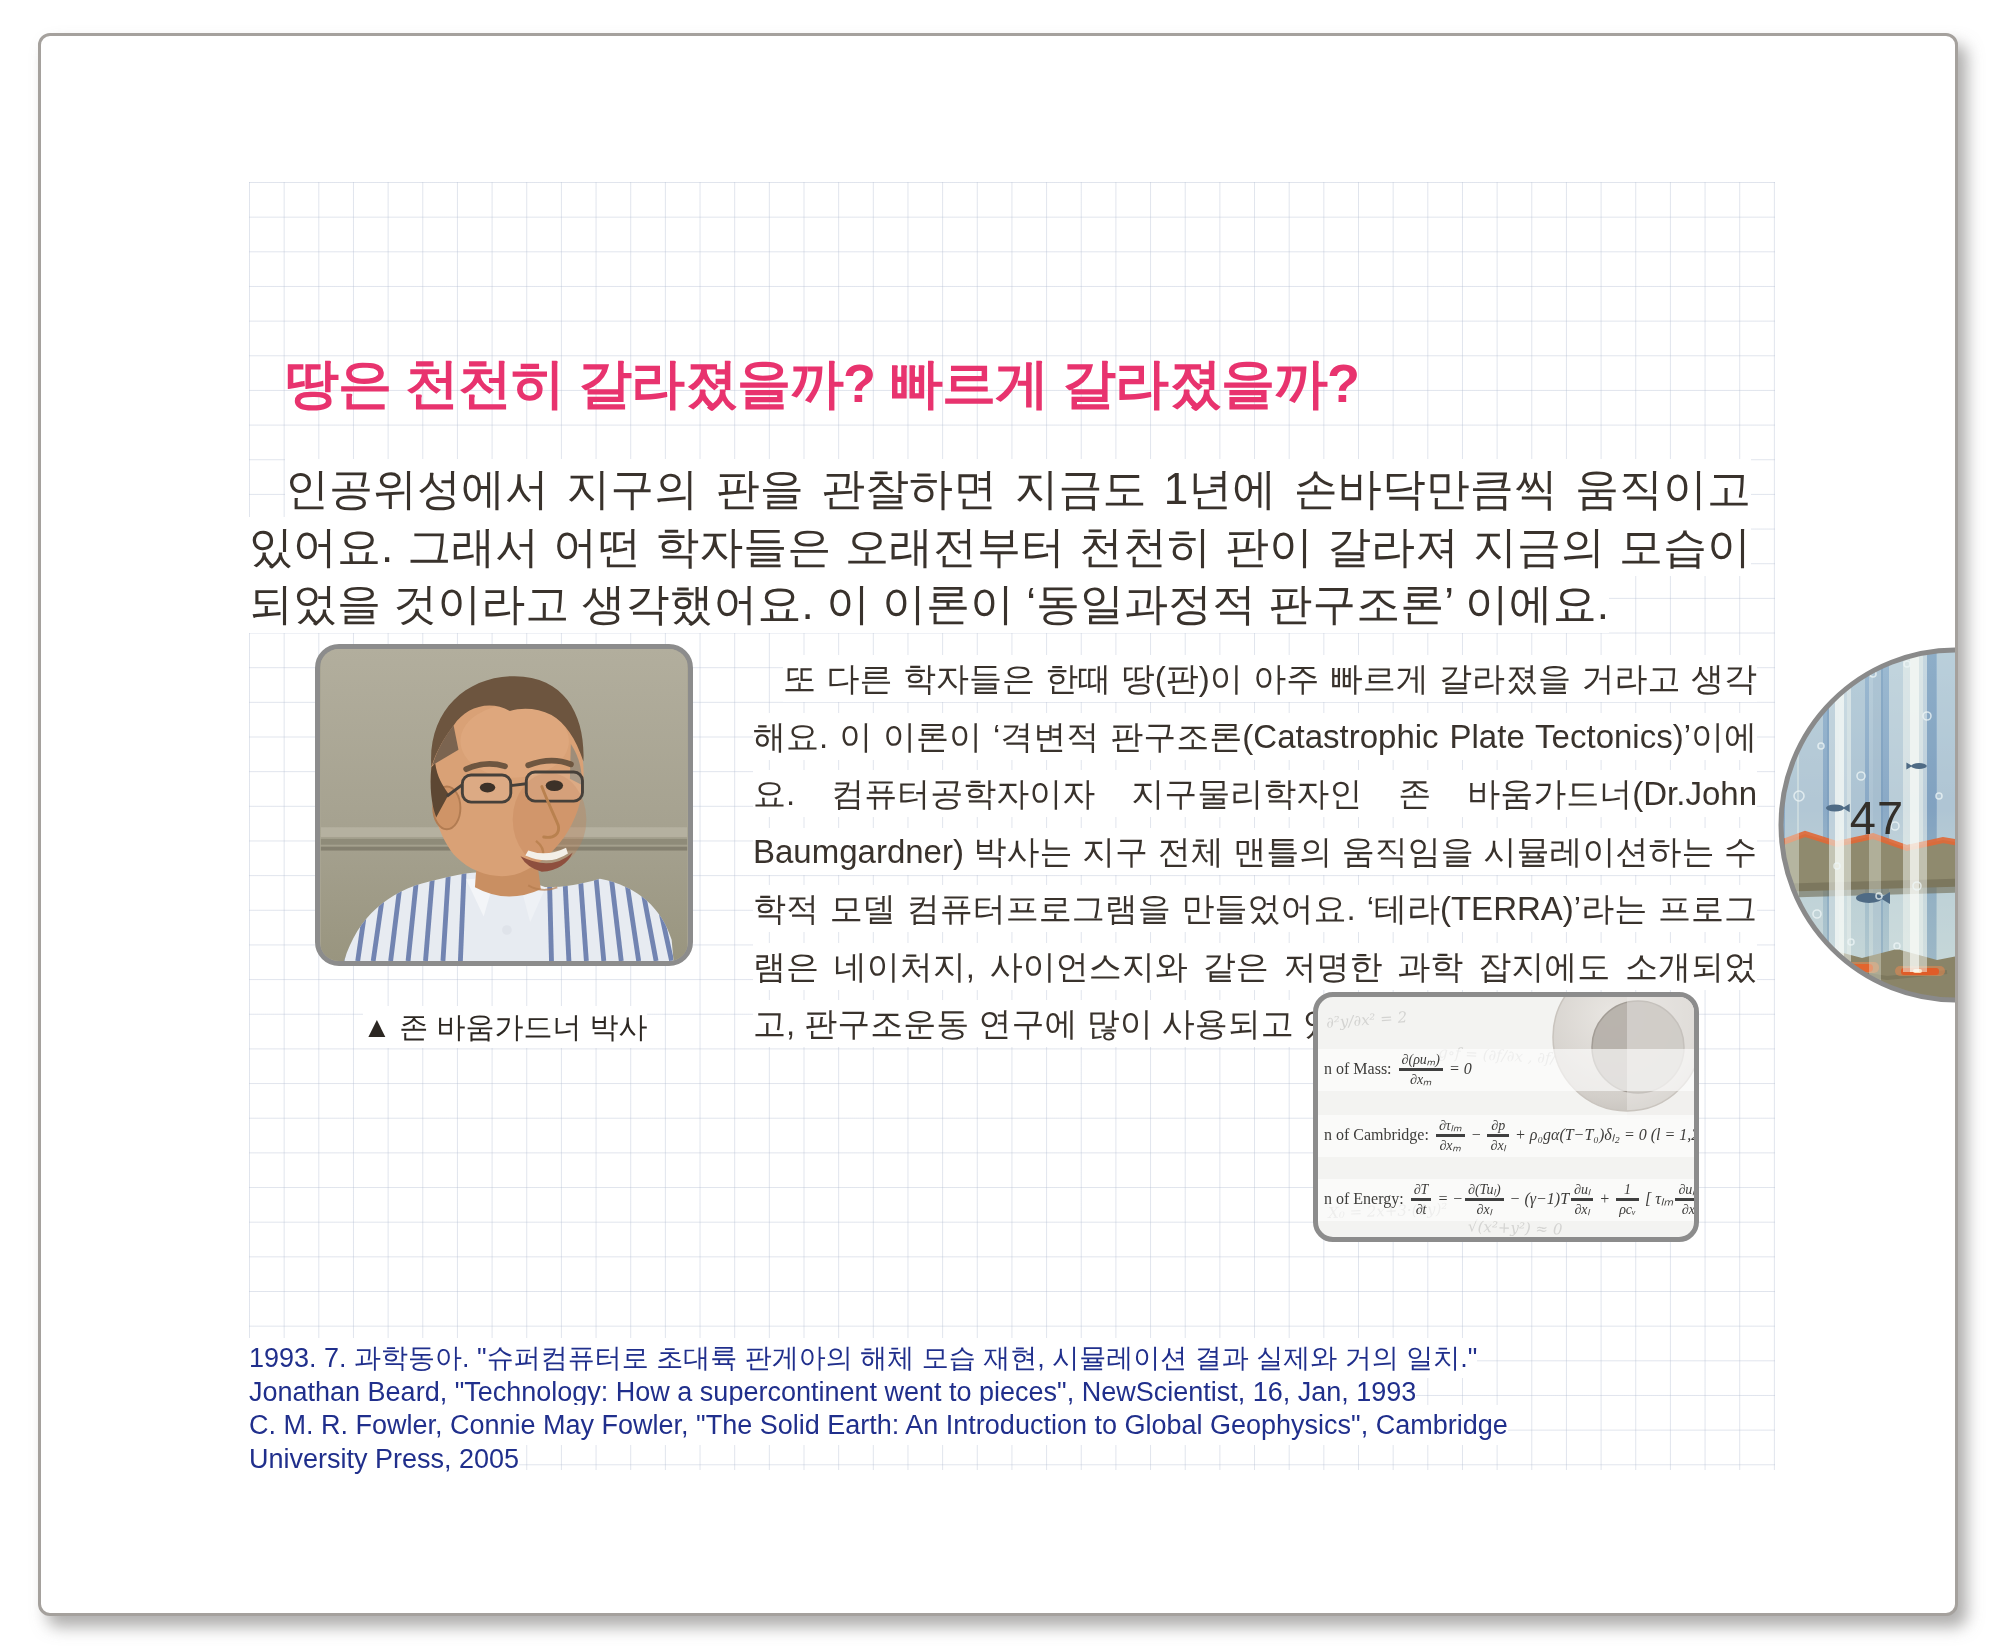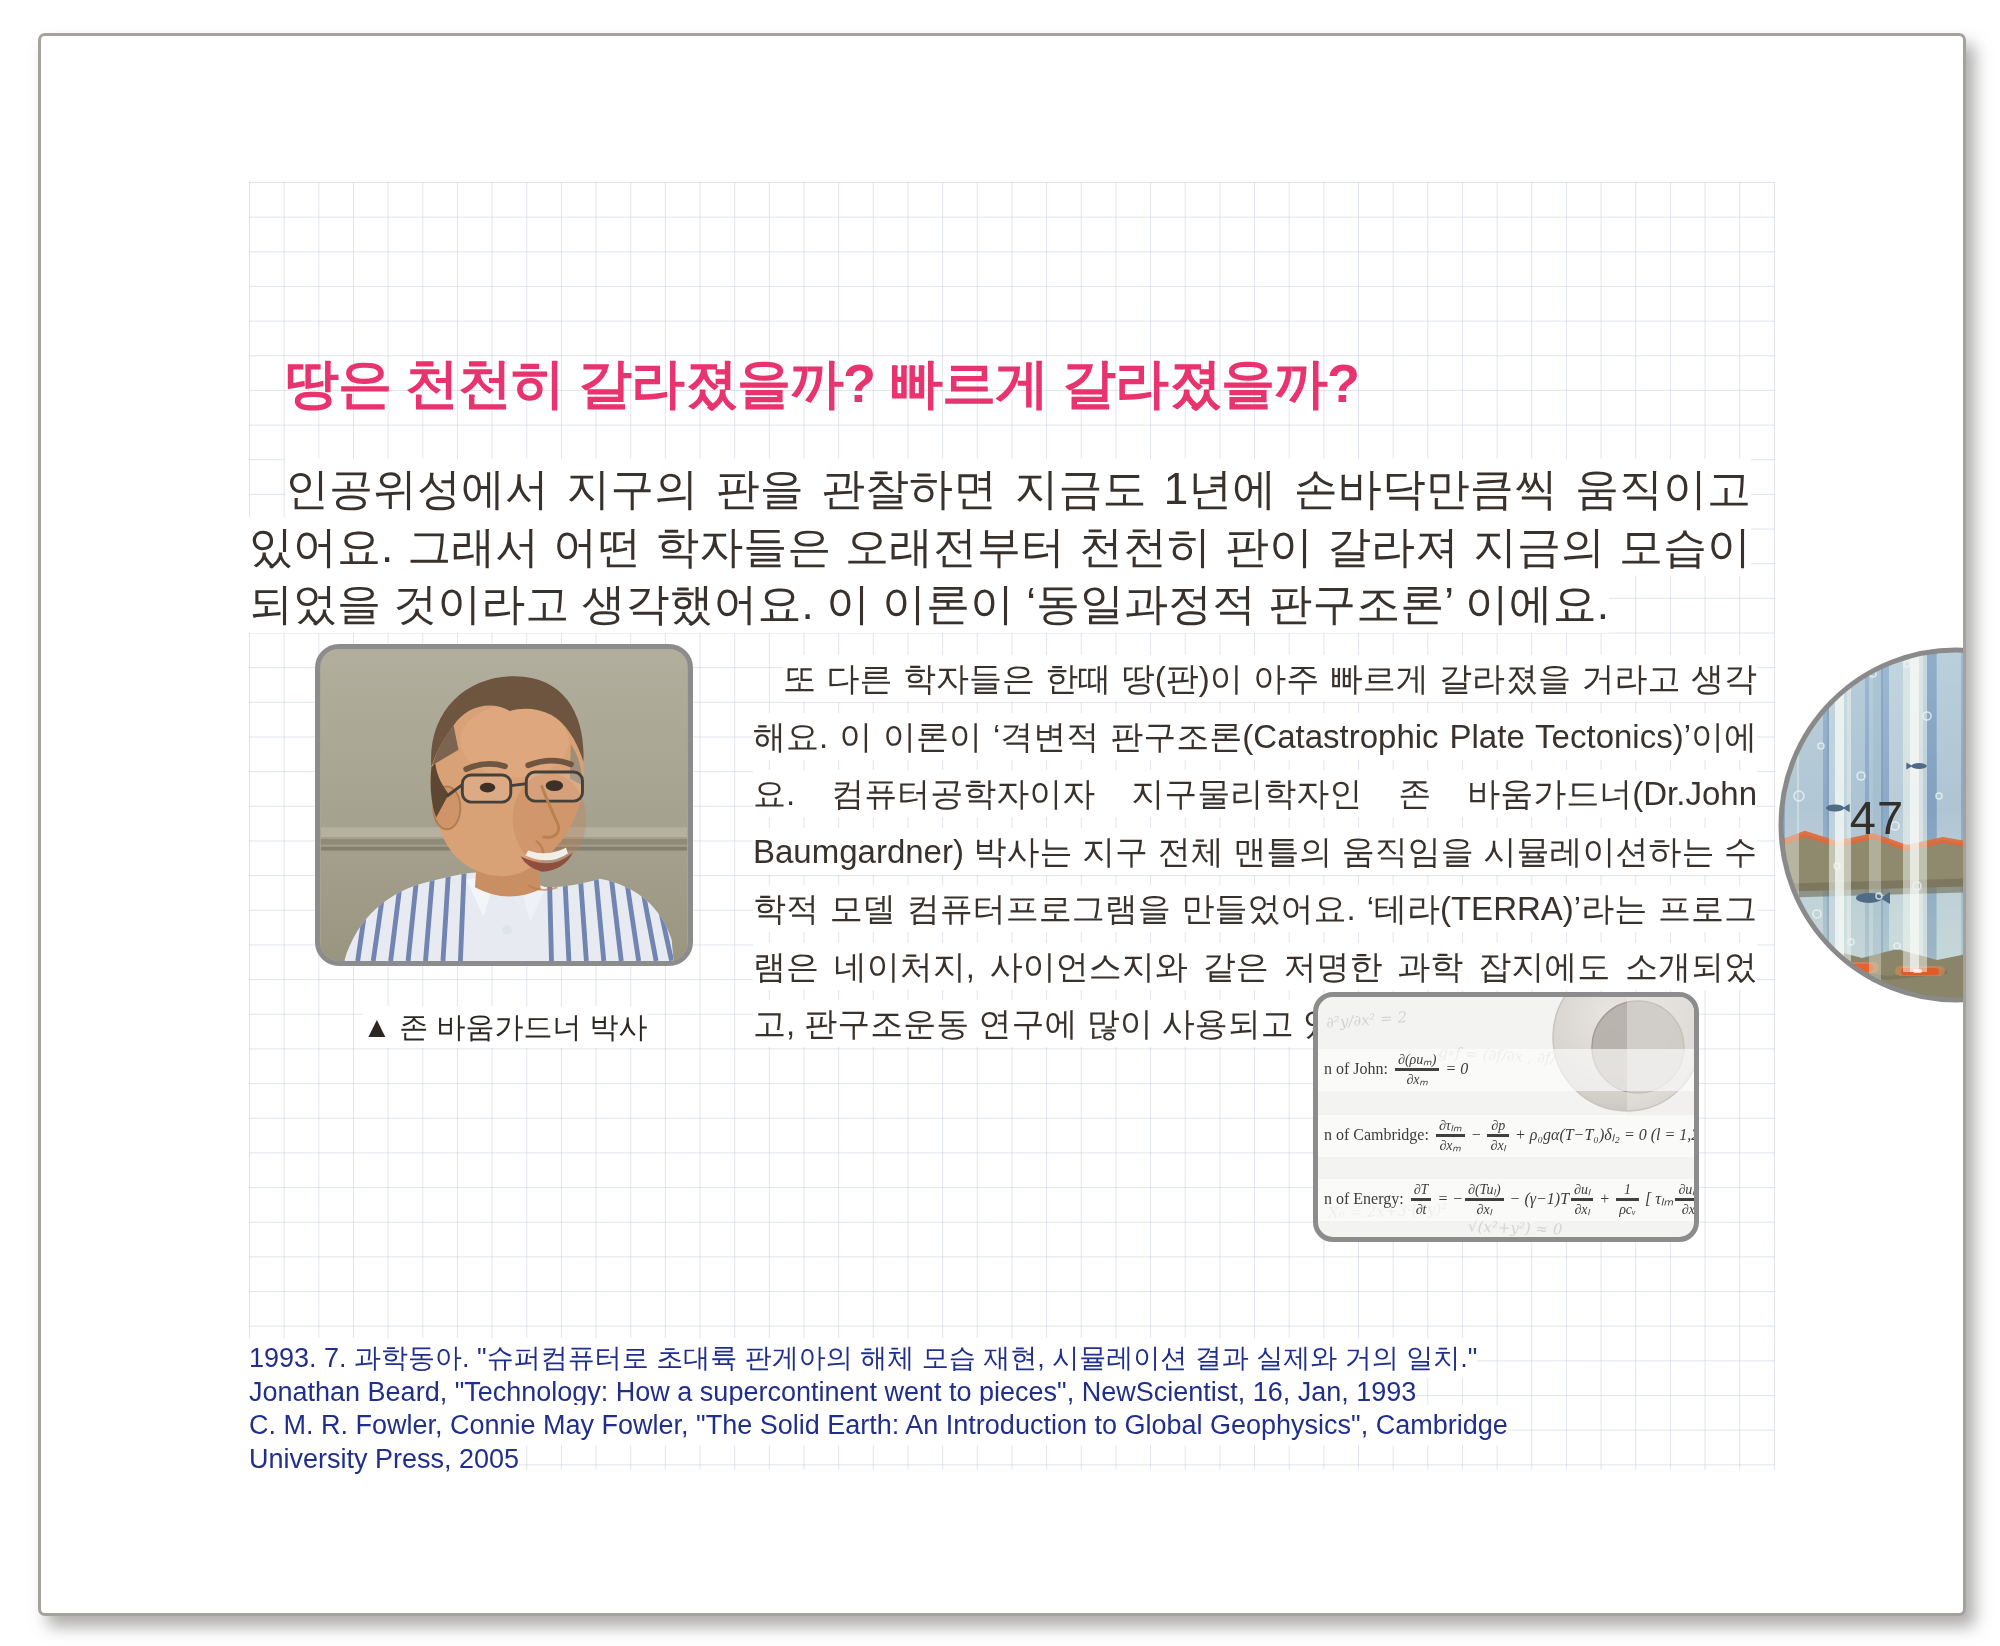--- a/index.html
+++ b/index.html
@@ -1,19 +1,19 @@
 <!DOCTYPE html>
 <html><head>
 <meta charset="utf-8">
 <style>
   html,body{margin:0;padding:0;width:2000px;height:1646px;background:#ffffff;overflow:hidden;
             font-family:"Liberation Sans",sans-serif;}
   .page-card{position:absolute;left:38px;top:33px;width:1914px;height:1577px;background:#fff;
-             border:3px solid #a5a19d;border-radius:7px;overflow:hidden;
-             box-shadow:9px 11px 16px rgba(110,108,105,.55);padding-left:8px;}
+             border:3px solid #a5a19d;border-radius:12px;overflow:hidden;
+             box-shadow:9px 11px 16px rgba(110,108,105,.55);}
   
   .grid-paper{position:absolute;left:208px;top:146px;width:1526px;height:1288px;
     background-image:
       linear-gradient(to right, rgba(182,192,212,.42) 1px, transparent 1px),
       linear-gradient(to bottom, rgba(182,192,212,.42) 1px, transparent 1px);
     background-size:34.66px 34.66px;}
   .page-title{position:absolute;left:244px;top:312px;font-size:54px;font-weight:800;
               letter-spacing:-1px;color:#e8336e;white-space:nowrap;}
   .body-par{position:absolute;color:#39322c;font-size:44px;line-height:57.5px;
             text-align:justify;}
@@ -164,21 +164,21 @@
             <stop offset="0.7" stop-color="#d3cfca"></stop>
             <stop offset="1" stop-color="#bfbab4"></stop>
         </radialGradient>
       </defs>
       <circle cx="85" cy="46" r="74" fill="url(#sph)"></circle>
       <circle cx="96" cy="56" r="46" fill="#b4aea7" opacity="0.9"></circle>
       <circle cx="96" cy="56" r="46" fill="none" stroke="#a39d96" stroke-width="1.5"></circle>
       <rect x="85" y="-30" width="80" height="160" fill="#f0edea" opacity="0.45"></rect>
       <circle cx="85" cy="46" r="74" fill="none" stroke="#c9c4be" stroke-width="1.5"></circle>
     </svg>
-    <div class="eq-row eq-mass"><span class="eq-label">n of John:</span><span class="frac"><span class="top">∂(ρuₘ)</span><span class="bot">∂xₘ</span></span> = 0</div>
+    <div class="eq-row eq-mass"><span class="eq-label">n of Mass:</span><span class="frac"><span class="top">∂(ρuₘ)</span><span class="bot">∂xₘ</span></span> = 0</div>
     <div class="eq-row eq-momentum"><span class="eq-label">n of Cambridge:</span><span class="frac"><span class="top">∂τₗₘ</span><span class="bot">∂xₘ</span></span> − <span class="frac"><span class="top">∂p</span><span class="bot">∂xₗ</span></span> + ρ₀gα(T−T₀)δₗ₂ = 0  (l = 1,2</div>
     <div class="eq-row eq-energy"><span class="eq-label">n of Energy:</span><span class="frac"><span class="top">∂T</span><span class="bot">∂t</span></span> = −<span class="frac"><span class="top">∂(Tuₗ)</span><span class="bot">∂xₗ</span></span> − (γ−1)T<span class="frac"><span class="top">∂uₗ</span><span class="bot">∂xₗ</span></span> + <span class="frac"><span class="top">1</span><span class="bot">ρcᵥ</span></span> [ τₗₘ<span class="frac"><span class="top">∂uₘ</span><span class="bot">∂xₗ</span></span> +</div>
   </div>
 
 
   <div class="refs">
     <p class="ref-item"><span class="stripe">1993. 7. 과학동아. "슈퍼컴퓨터로 초대륙 판게아의 해체 모습 재현, 시뮬레이션 결과 실제와 거의 일치."</span></p>
     <p class="ref-item"><span class="stripe">Jonathan Beard, "Technology: How a supercontinent went to pieces", NewScientist, 16, Jan, 1993</span></p>
     <p class="ref-item"><span class="stripe">C. M. R. Fowler, Connie May Fowler, "The Solid Earth: An Introduction to Global Geophysics", Cambridge University Press, 2005</span></p>
   </div>

